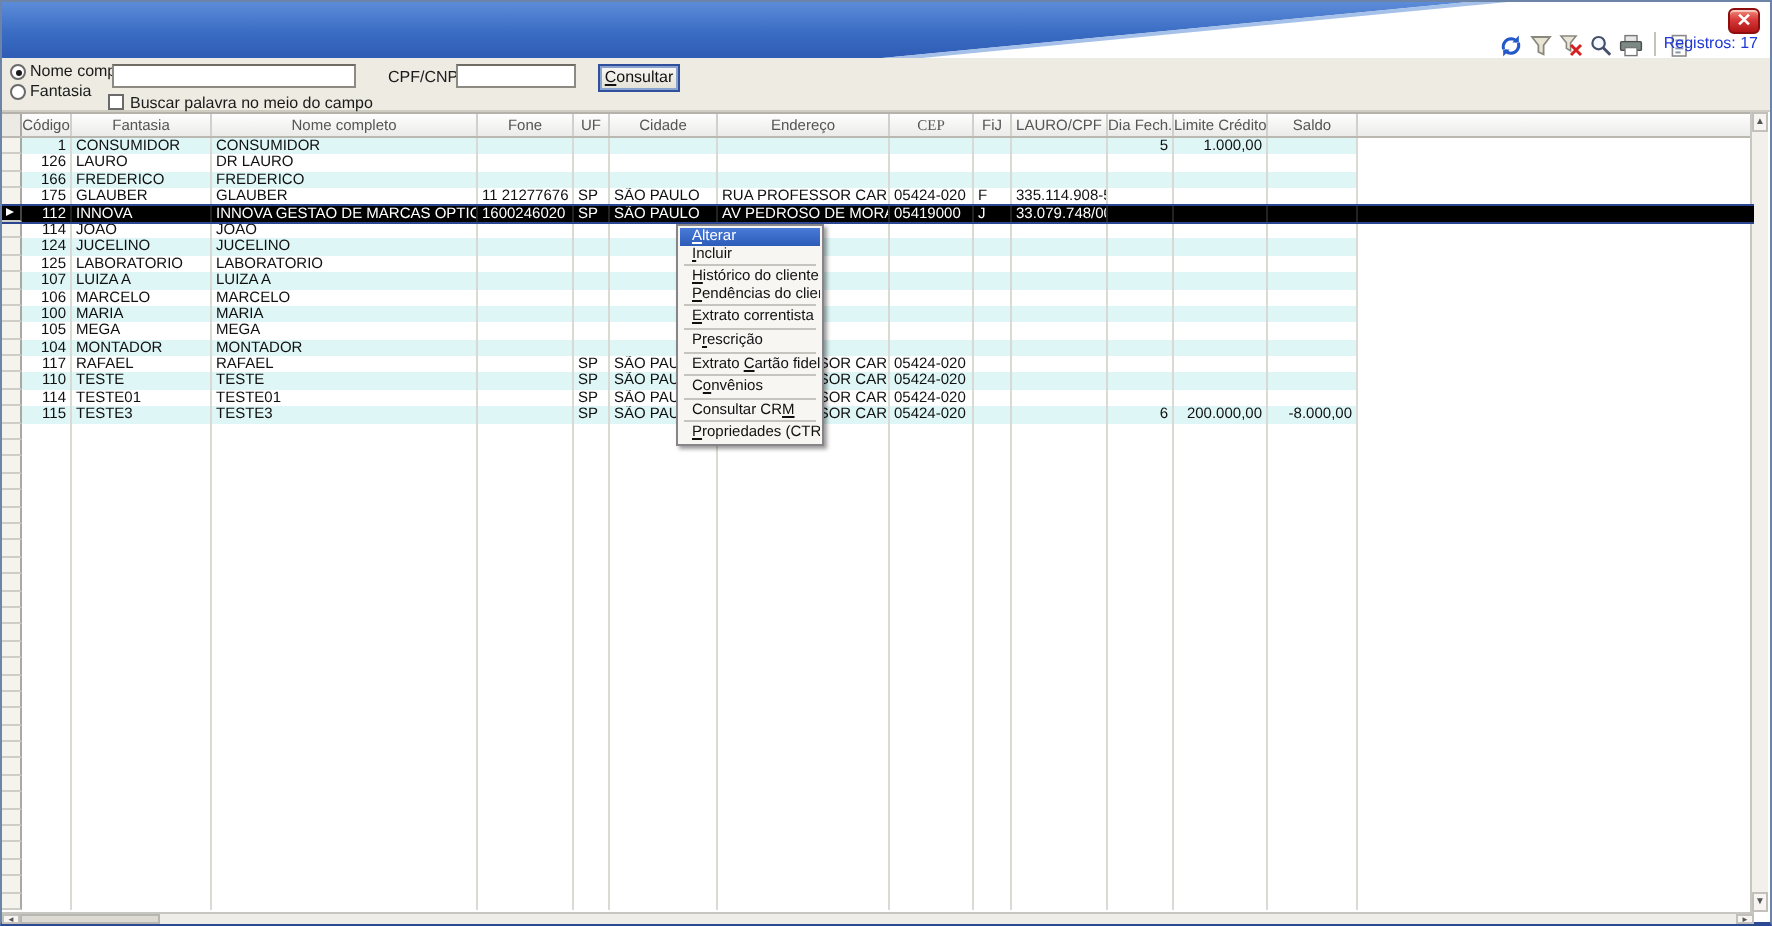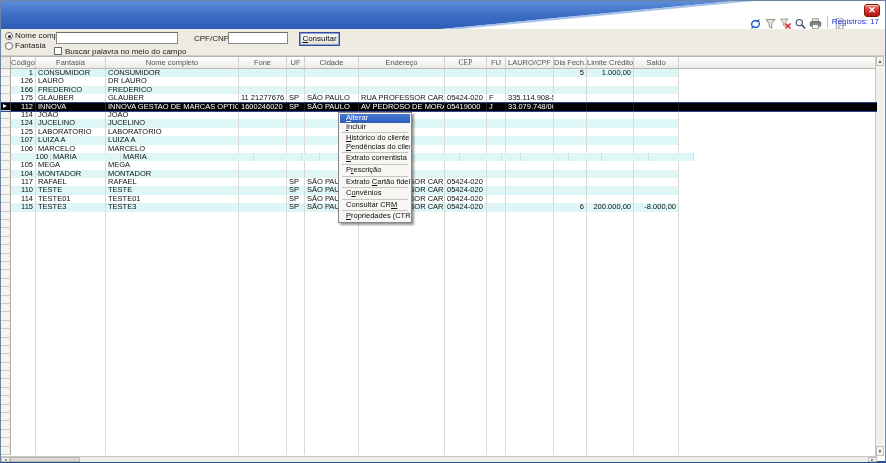--- a/index.html
+++ b/index.html
@@ -346,21 +346,21 @@
           <div class="gc" style="width: 42px;"></div>
           <div class="gc" style="width: 19px;"></div>
           <div class="gc" style="width: 48px;"></div>
           <div class="gc r" style="width: 33px;"></div>
           <div class="gc r" style="width: 47px;"></div>
           <div class="gc r" style="width: 45px;"></div>
           <div class="fc"></div>
         </div>
         <div class="grow alt">
           <div class="ic"></div>
-          <div class="gc r" style="width: 40px;">100</div>
+          <div class="gc r" style="width: 25px;">100</div>
           <div class="gc" style="width: 70px;">MARIA</div>
           <div class="gc" style="width: 133px;">MARIA</div>
           <div class="gc" style="width: 48px;"></div>
           <div class="gc" style="width: 18px;"></div>
           <div class="gc" style="width: 54px;"></div>
           <div class="gc" style="width: 86px;"></div>
           <div class="gc" style="width: 42px;"></div>
           <div class="gc" style="width: 19px;"></div>
           <div class="gc" style="width: 48px;"></div>
           <div class="gc r" style="width: 33px;"></div>

